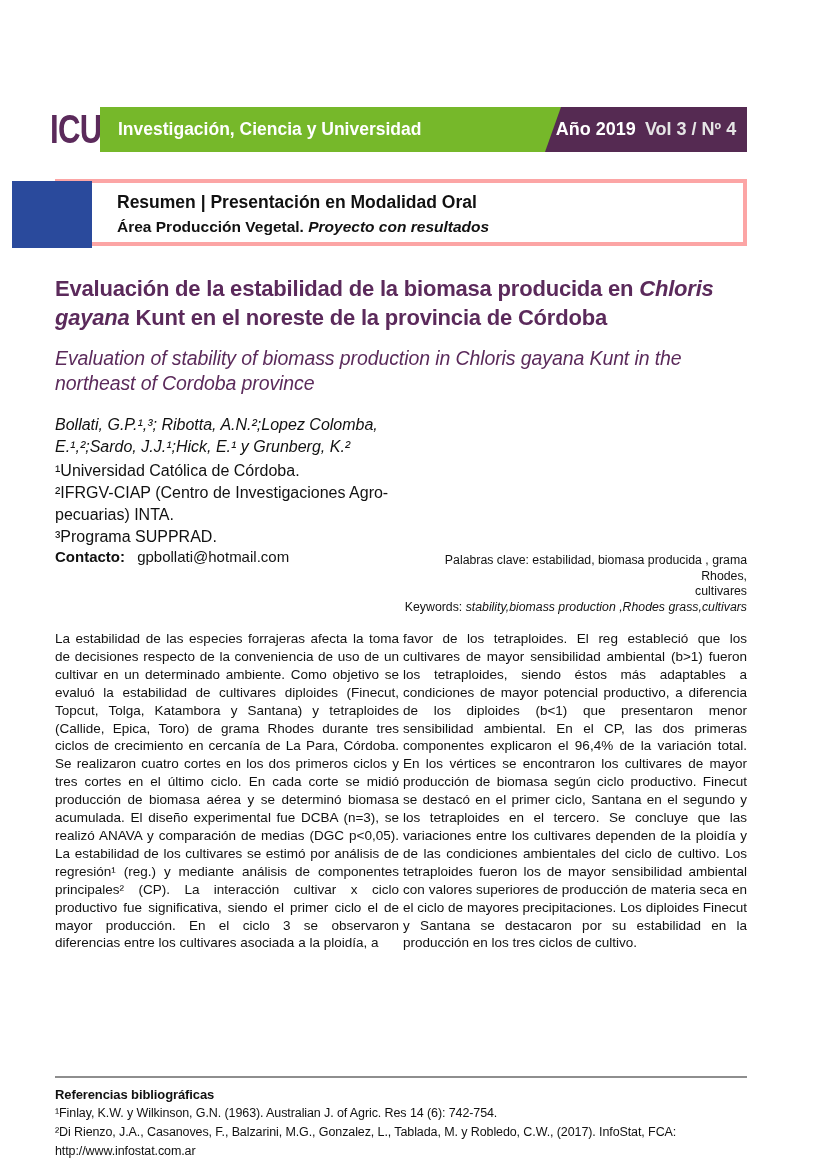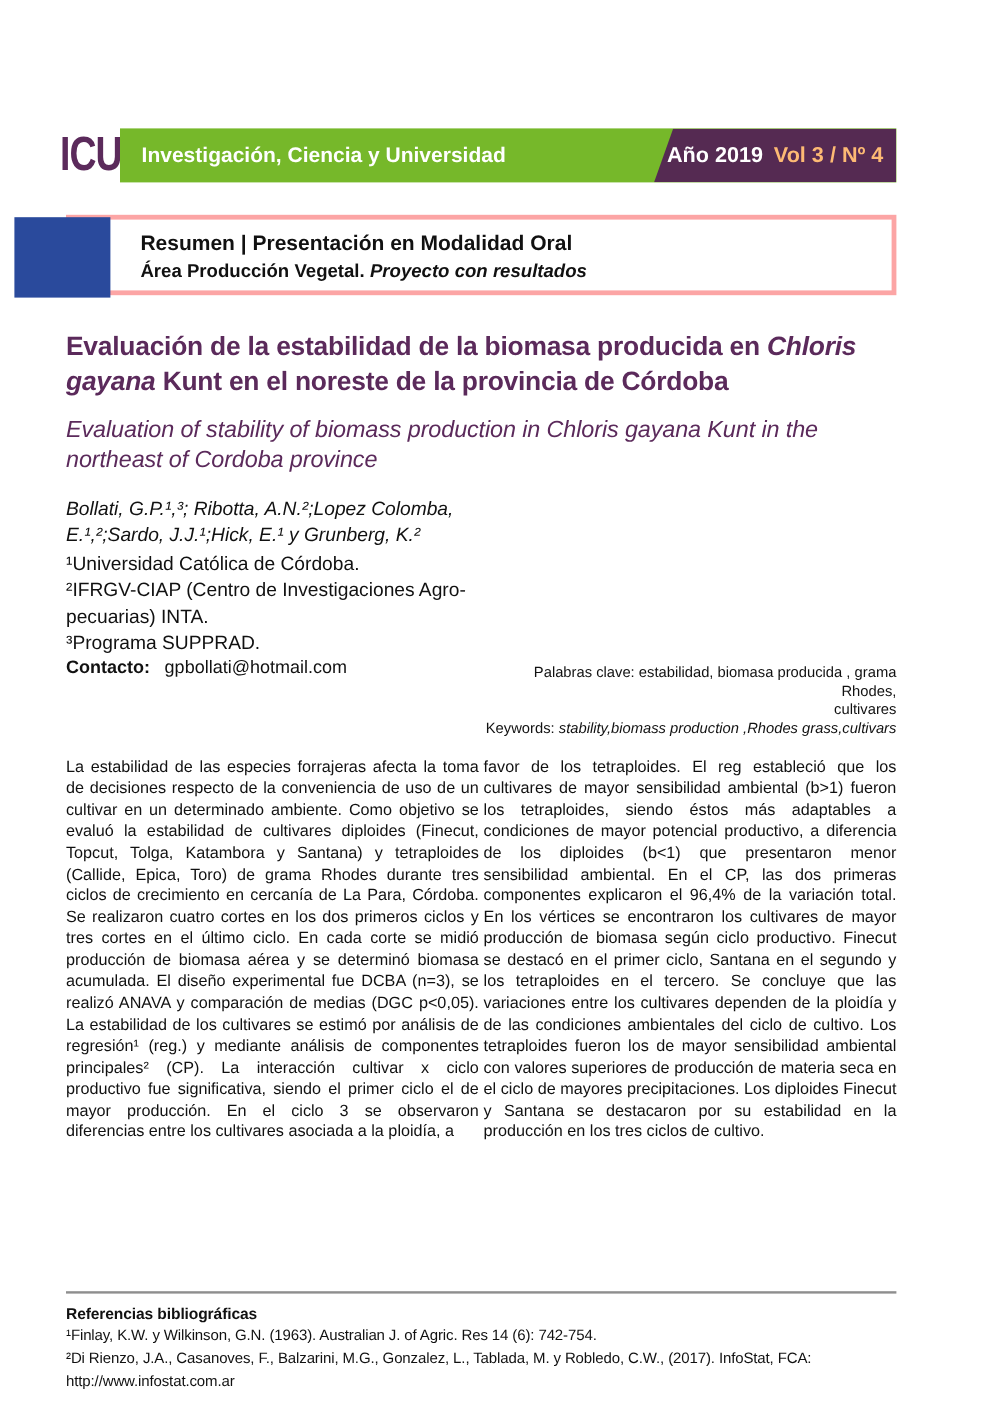--- a/index.html
+++ b/index.html
@@ -17,21 +17,21 @@
   .journal{
     position:absolute;left:18px;top:0;height:33px;line-height:45px;color:#ffffff;
     font-weight:bold;font-size:17.5px;white-space:nowrap;z-index:1;
   }
   .vol-box{
     position:absolute;right:0;top:0;bottom:0;width:202px;background:#552a52;
     clip-path:polygon(16px 0,100% 0,100% 100%,0 100%);
     display:flex;align-items:center;justify-content:center;gap:9px;z-index:2;
   }
   .year{color:#ffffff;font-weight:bold;font-size:18px;white-space:nowrap;}
-  .vol{color:#fdba74;font-weight:bold;font-size:18px;white-space:nowrap;}
+  .vol{color:#e5e5e5;font-weight:bold;font-size:18px;white-space:nowrap;}
   
   .banner{position:absolute;left:55px;top:133px;width:692px;height:67px;border:4px solid #fca5a5;box-sizing:border-box;background:#ffffff;}
   .banner-blue{position:absolute;left:-47px;top:-2px;width:80px;height:67px;background:#2a4a9c;}
   .banner-text{position:absolute;left:58px;top:9px;}
   .banner-line1{font-size:17.5px;font-weight:bold;color:#111111;white-space:nowrap;}
   .banner-line2{font-size:15.5px;font-weight:bold;color:#111111;margin-top:5px;white-space:nowrap;}
   
   .title-es{position:absolute;left:55px;top:228px;width:700px;font-size:22px;font-weight:bold;color:#5b2a5b;line-height:29px;letter-spacing:-0.2px;}
   .title-en{position:absolute;left:55px;top:300px;width:700px;font-size:19.5px;font-style:italic;color:#5b2a5b;line-height:25px;letter-spacing:-0.1px;}
   

